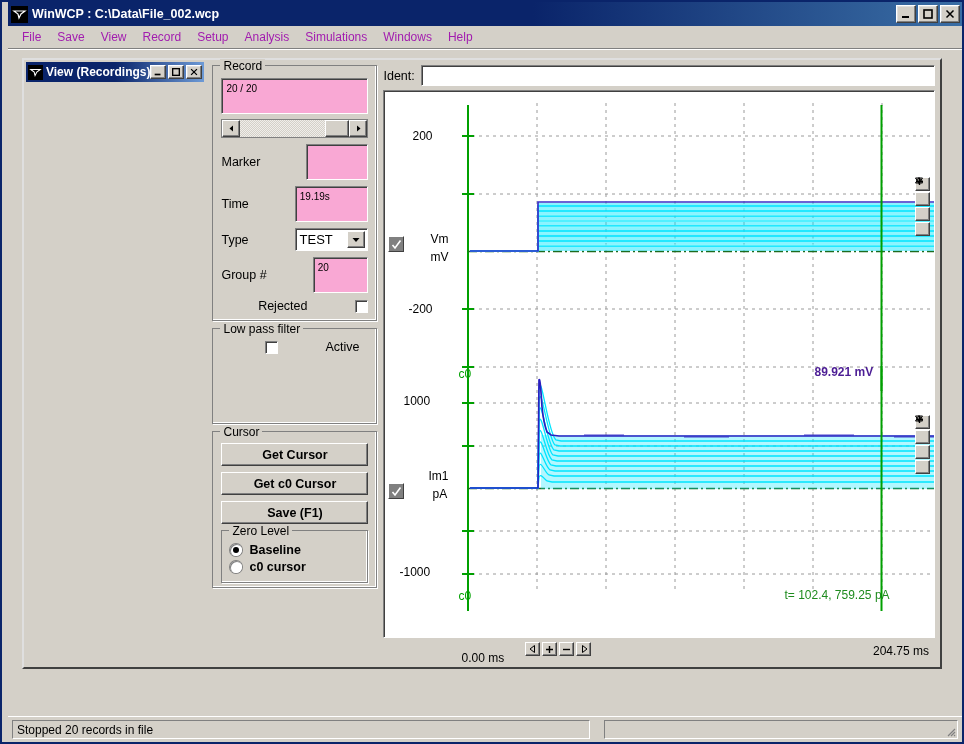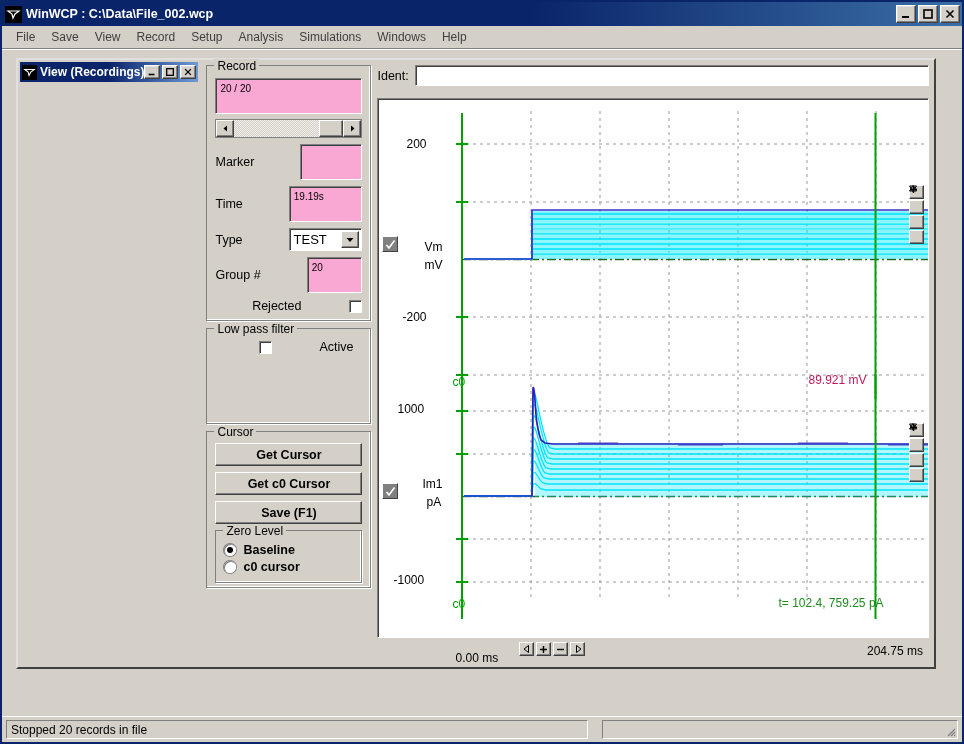--- a/index.html
+++ b/index.html
@@ -8,21 +8,21 @@
     background:#d4d0c8;
     font-family:"Liberation Sans","DejaVu Sans",sans-serif;
     font-size:12px;color:#000;
     -webkit-font-smoothing:none;
   }
   .app{
     position:absolute;left:0;top:0;width:964px;height:744px;
     background:#d4d0c8;
     border:2px solid #0a246a;
     box-sizing:border-box;
-    display:flex;flex-direction:column;
+    display:flex;flex-direction:column;padding-left:6px;
   }
   
   .titlebar{
     height:24px;flex:0 0 24px;
     background:linear-gradient(to right,#0a246a 0%,#0a246a 55%,#3a6ea5 100%);
     display:flex;align-items:center;
     padding:0 2px 0 3px;
     box-sizing:border-box;
   }
   .titlebar .tb-icon{
@@ -54,21 +54,21 @@
   .tb-btn svg{display:block;}
   
   .menubar{
     height:21px;flex:0 0 21px;
     background:#d4d0c8;
     display:flex;align-items:center;
     padding-left:6px;
     border-bottom:1px solid #d4d0c8;
   }
   .menubar .mi{
-    padding:2px 8px;font-size:12px;color:#404040;cursor:default;white-space:nowrap;
+    padding:2px 8px;font-size:12px;color:#a21caf;cursor:default;white-space:nowrap;
   }
   
   .client{
     flex:1 1 auto;position:relative;
     background:#d4d0c8;
     border-top:1px solid #808080;
     box-shadow:inset 0 1px 0 #fff;
     overflow:hidden;
   }
   
@@ -195,21 +195,21 @@
     box-shadow:inset 1px 1px 0 #808080, inset -1px -1px 0 #fff, 0 0 0 1px #808080;
     margin-right:7px;position:relative;cursor:default;
   }
   .radio.on::after{
     content:"";position:absolute;left:3px;top:3px;width:6px;height:6px;
     border-radius:50%;background:#000;
   }
   .radio-row .rlbl{font-size:12.5px;font-weight:bold;text-align:right;}
   
   .plotcol{flex:1 1 auto;display:flex;flex-direction:column;padding:2px 2px 0 6px;box-sizing:border-box;}
-  .identrow{display:flex;align-items:center;margin-bottom:12px;}
+  .identrow{display:flex;align-items:center;margin-bottom:4px;}
   .identrow .lbl{font-size:12.5px;margin-right:6px;}
   .identfld{
     flex:1 1 auto;height:21px;background:#fff;
     border-top:1px solid #808080;border-left:1px solid #808080;
     border-right:1px solid #fff;border-bottom:1px solid #fff;
     box-shadow:inset 1px 1px 0 #404040;
     box-sizing:border-box;
   }
   .plotpane{
     flex:1 1 auto;background:#fff;position:relative;
@@ -556,21 +556,21 @@
               <line x1="84" y1="498" x2="84" y2="520" stroke="#00a000" stroke-width="2"></line>
 
               <text x="724" y="401" font-family="Liberation Sans, sans-serif" font-size="11" fill="#000">2</text>
             </svg>
 
             <span class="axlabel" style="left:28px;top:38px;">200</span>
             <span class="axlabel" style="left:24px;top:211px;">-200</span>
             <span class="axlabel" style="left:46px;top:141px;">Vm</span>
             <span class="axlabel" style="left:46px;top:159px;">mV</span>
             <span class="axlabel" style="left:74px;top:276px;color:#00a000;">c0</span>
-            <span class="axlabel" style="left:430px;top:274px;color:#be185d;">89.921 mV</span>
+            <span class="axlabel" style="left:430px;top:274px;color:#4c1d95;font-weight:bold;">89.921 mV</span>
 
             <span class="axlabel" style="left:19px;top:303px;">1000</span>
             <span class="axlabel" style="left:15px;top:474px;">-1000</span>
             <span class="axlabel" style="left:44px;top:378px;">Im1</span>
             <span class="axlabel" style="left:48px;top:396px;">pA</span>
             <span class="axlabel" style="left:74px;top:498px;color:#00a000;">c0</span>
             <span class="axlabel" style="left:400px;top:497px;color:#1e8b1e;">t= 102.4, 759.25 pA</span>
 
             <div class="vbtns" style="right:4px;top:86px;">
               <span class="vbtn">

